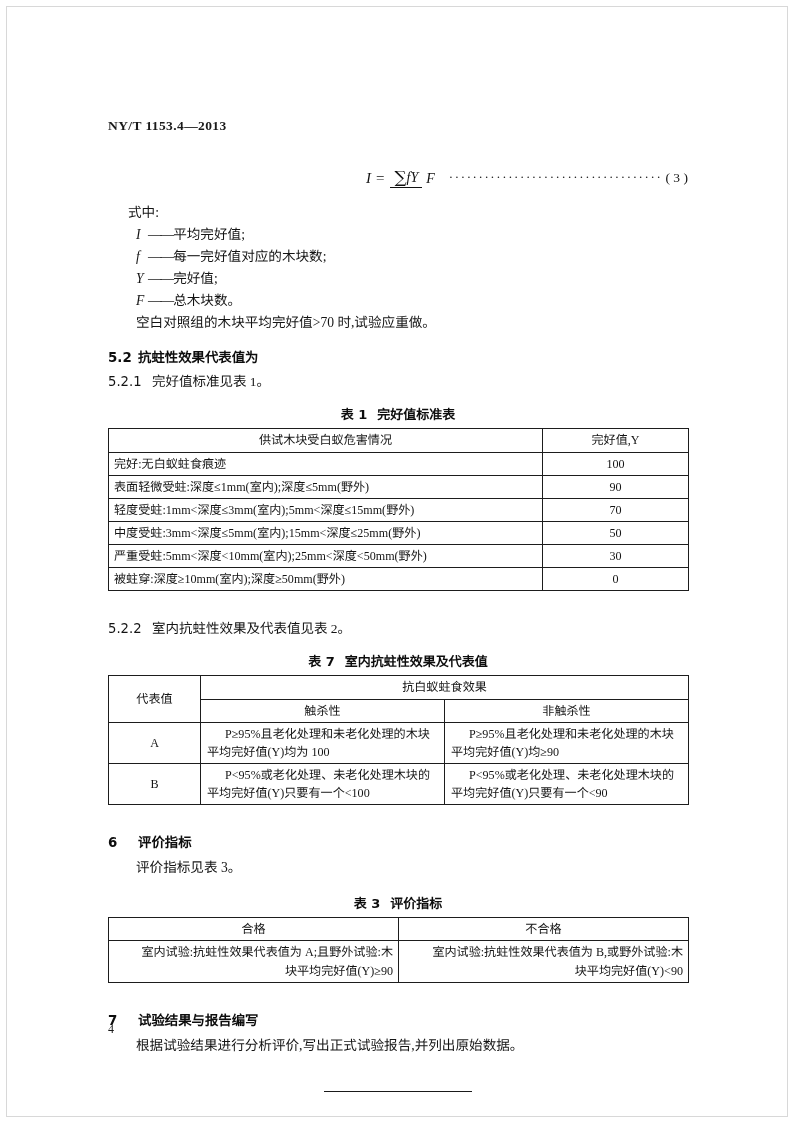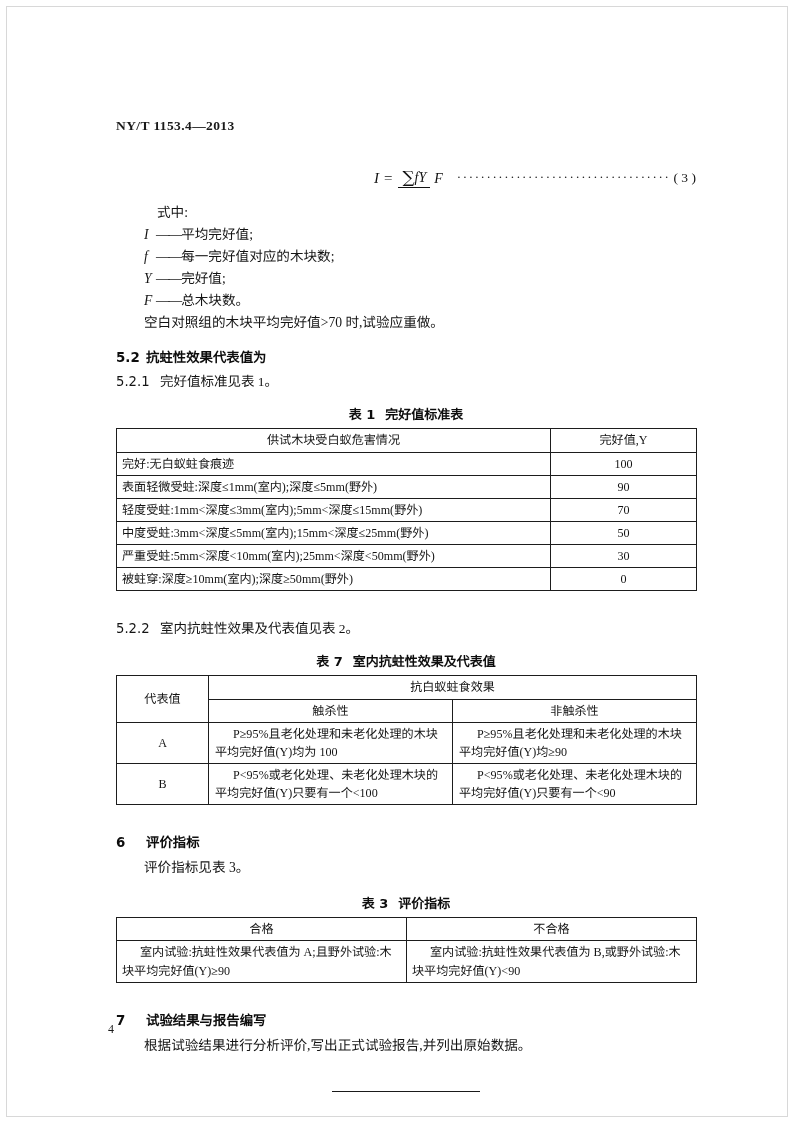--- a/index.html
+++ b/index.html
@@ -24,21 +24,21 @@
     position: absolute;
     left: 6px;
     top: 6px;
     right: 6px;
     bottom: 6px;
     border: 1px solid #d8d8d8;
     pointer-events: none;
   }
   .content {
     position: absolute;
-    left: 116px;
+    left: 108px;
     top: 118px;
     width: 580px;
   }
 
   
   .running-header {
     font-family: "Liberation Serif", serif;
     font-weight: bold;
     font-size: 13.5px;
     letter-spacing: 0.4px;
@@ -110,21 +110,21 @@
   
   .where-label,
   .where-list li,
   .note-line,
   .para {
     font-family: "Liberation Serif", "DejaVu Serif", serif;
     font-size: 13.6px;
     line-height: 1.62;
     color: #141414;
   }
-  .where-label { margin: 0 0 0 41px; }
+  .where-label { margin: 0 0 0 20px; }
   .where-list {
     list-style: none;
     margin: 0 0 0 28px;
     padding: 0;
   }
   .where-list li { white-space: nowrap; }
   .where-list li .sym {
     font-style: italic;
     font-family: "Liberation Serif", serif;
     display: inline-block;
@@ -198,21 +198,21 @@
   .t2-cell {
     text-align: left;
     text-indent: 18px;
     line-height: 1.55;
     padding-top: 3px;
     padding-bottom: 3px;
   }
 
   
   .t3-cell {
-    text-align: left;
+    text-align: right;
     text-indent: 18px;
     line-height: 1.55;
     padding-top: 3px;
     padding-bottom: 3px;
   }
 
   
   .end-rule {
     width: 148px;
     height: 0;

